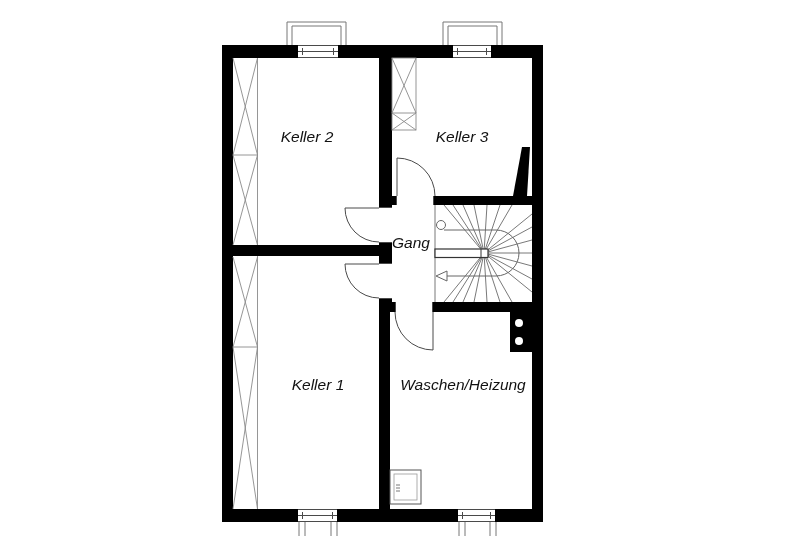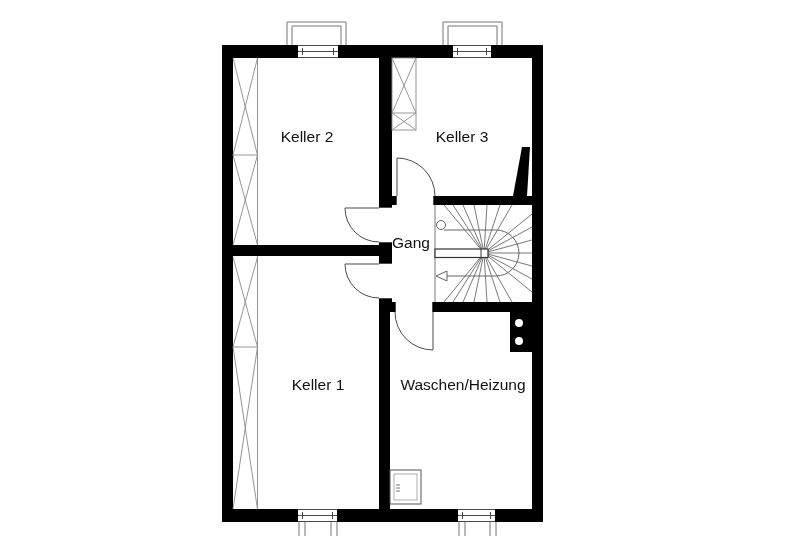--- a/index.html
+++ b/index.html
@@ -1,17 +1,17 @@
 <!DOCTYPE html>
 <html><head>
 <meta charset="utf-8">
 <style>
   html,body{margin:0;padding:0;background:#ffffff;}
   .stage{position:relative;width:800px;height:536px;background:#fff;overflow:hidden;
-         font-family:"Liberation Sans",sans-serif;}
+         font-family:"Liberation Sans",sans-serif;font-style:italic;}
   svg{position:absolute;left:0;top:0;}
   .room-label{font-family:"Liberation Sans",sans-serif;font-size:15.5px;fill:#111;text-anchor:middle;}
 </style>
 </head>
 <body>
 
 <div class="stage">
 <svg viewBox="0 0 800 536" width="800" height="536">
 
   <g fill="#000">

